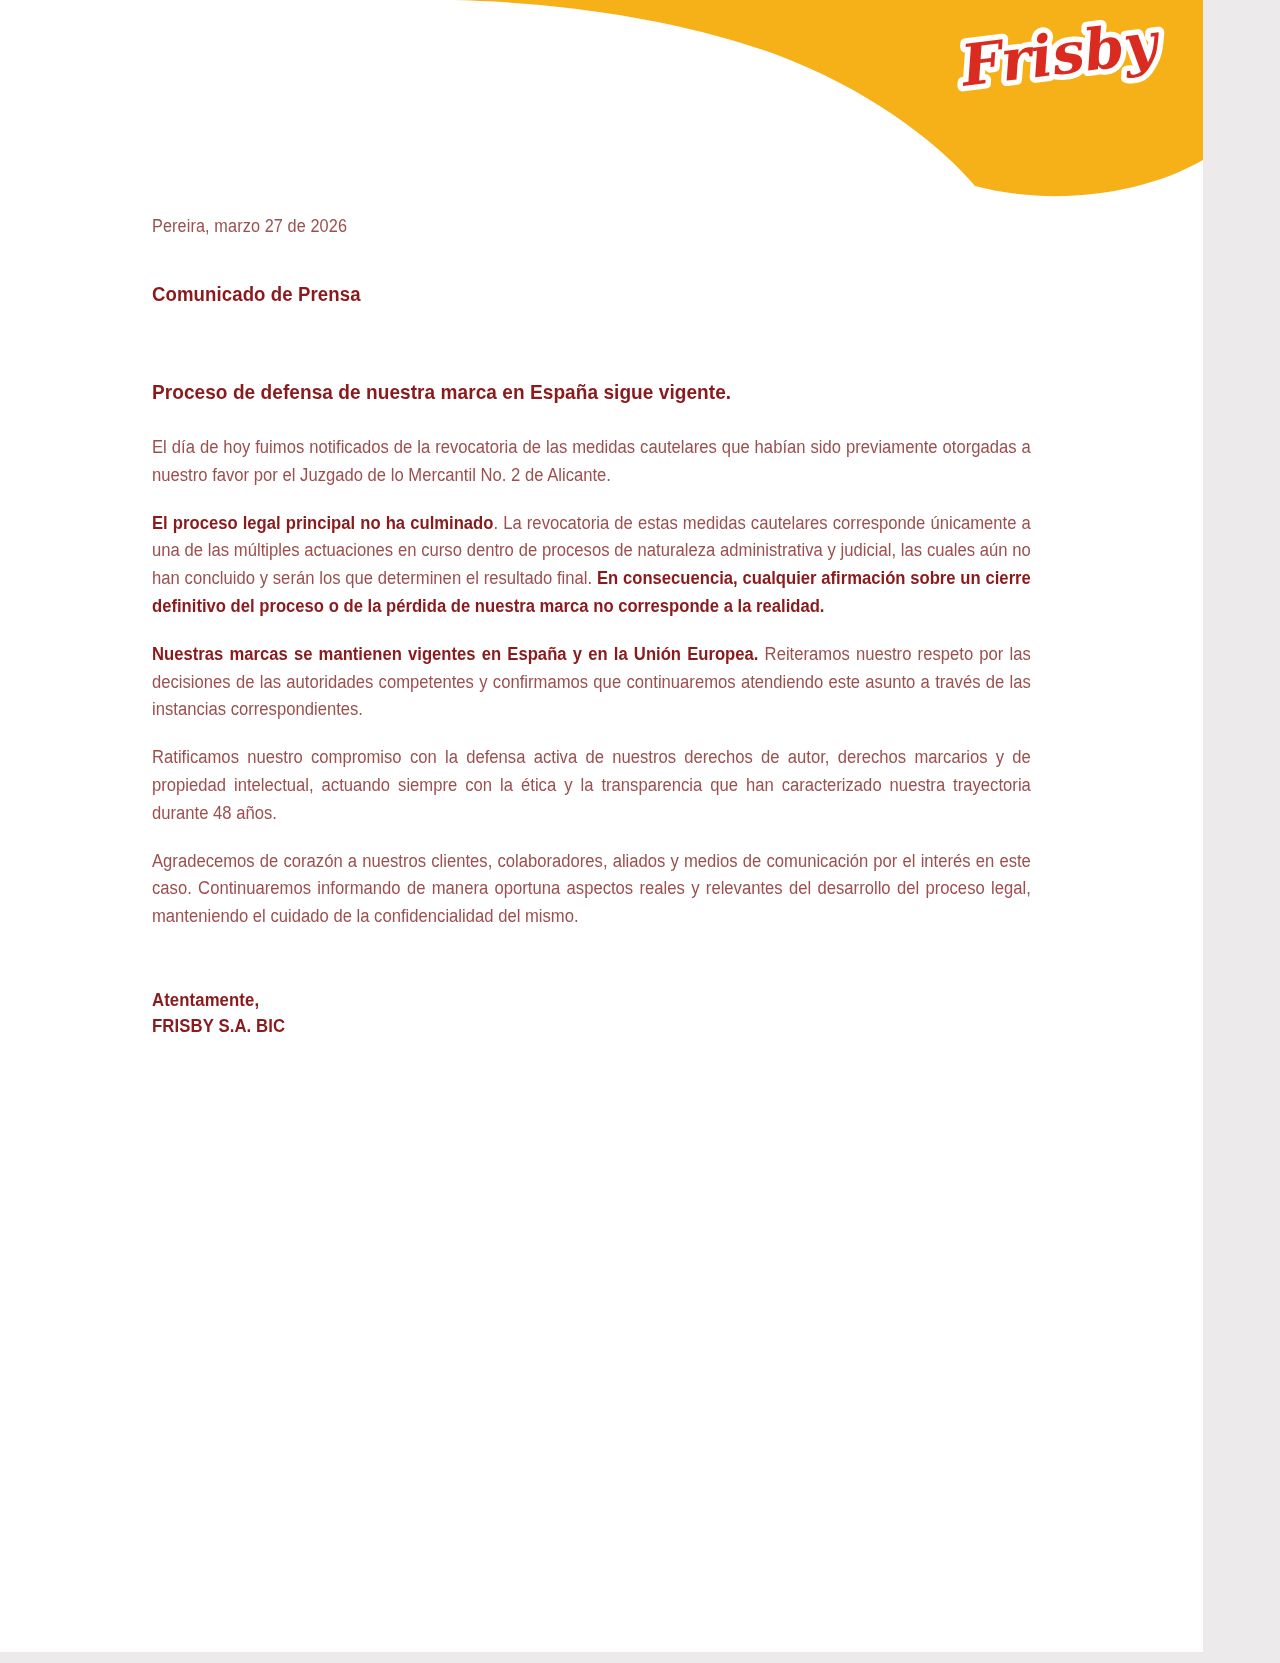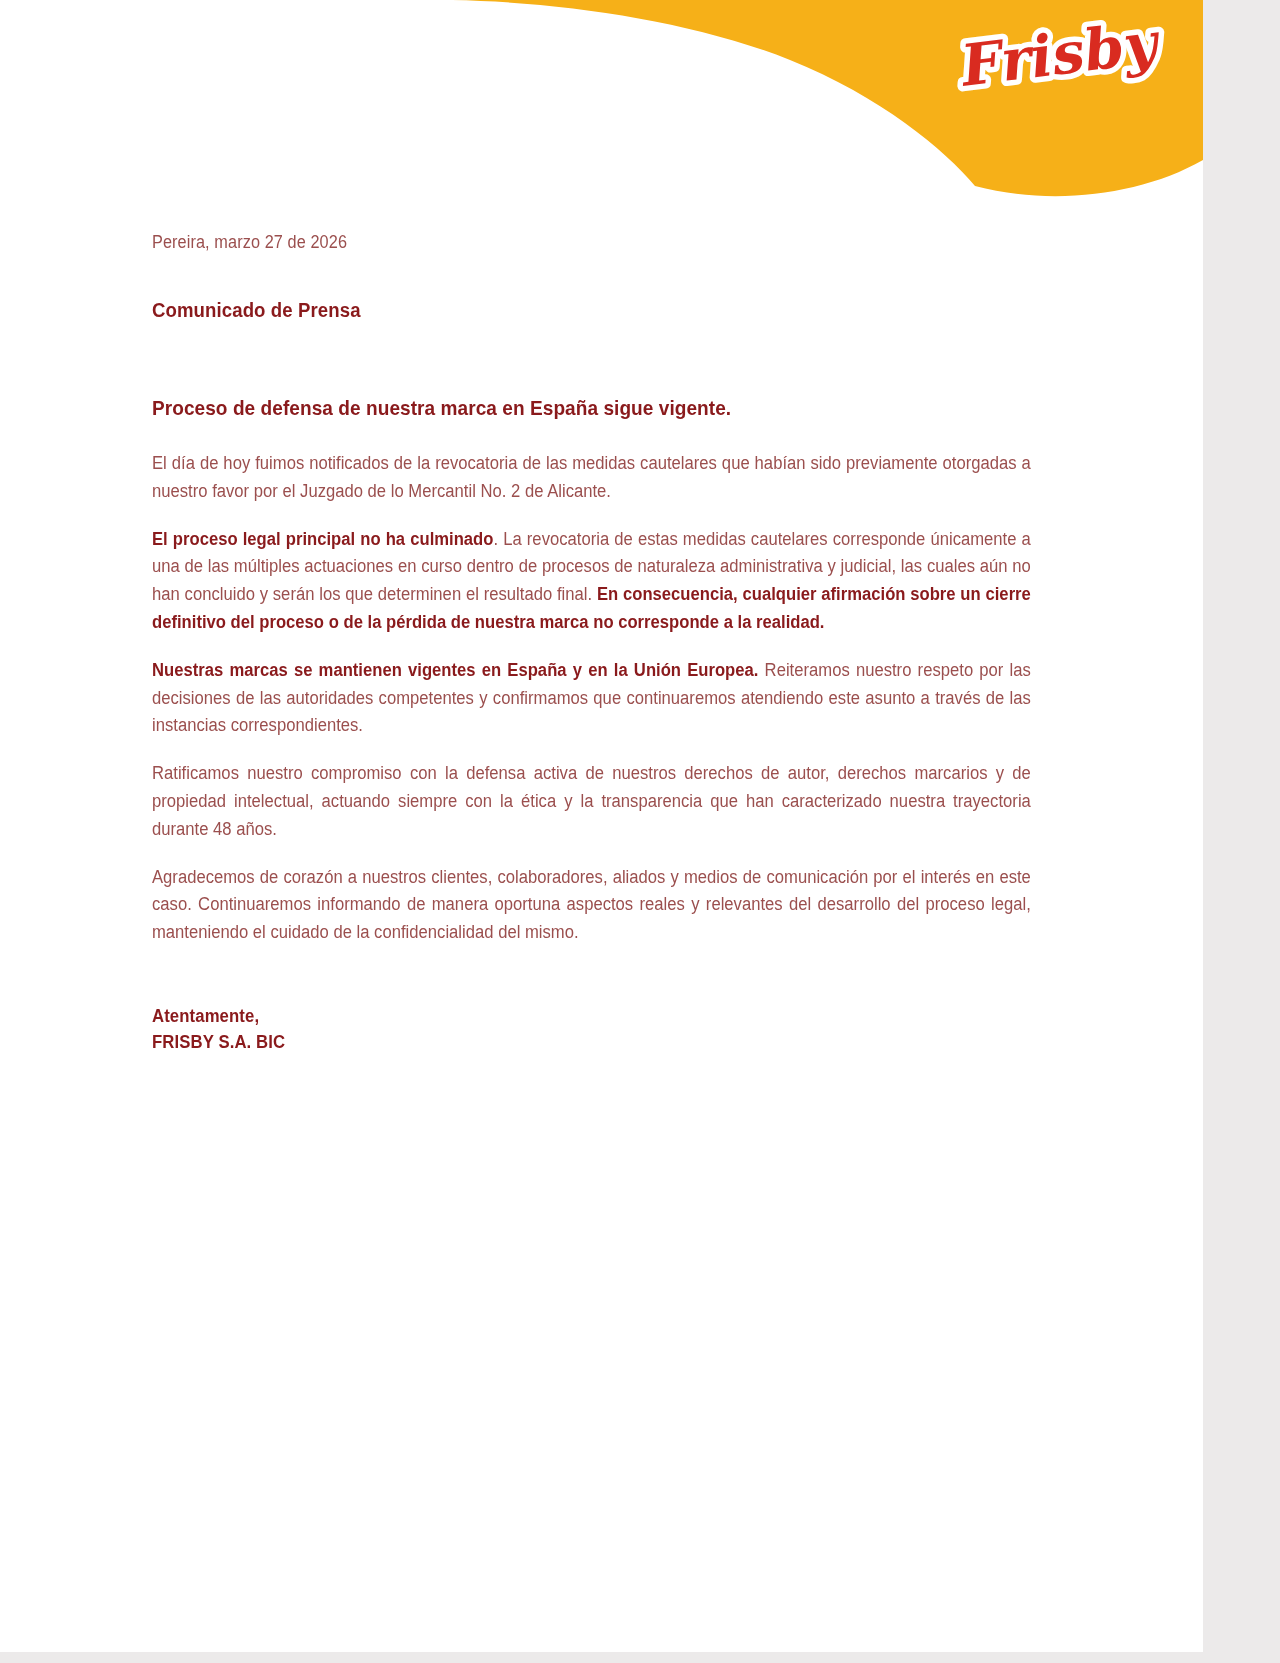--- a/index.html
+++ b/index.html
@@ -69,21 +69,21 @@
   .logo svg {
     display: block;
     width: 250px;
     height: 100px;
   }
 
   
   .letter {
     position: absolute;
     left: 152px;
-    top: 232px;
+    top: 216px;
     width: 880px;
   }
   .doc-date {
     font-size: 17.5px;
     color: #9b4f4e;
     letter-spacing: 0.1px;
     margin: 0 0 46px 0;
     font-stretch: condensed;
     transform: scaleX(0.93);
     transform-origin: left center;

